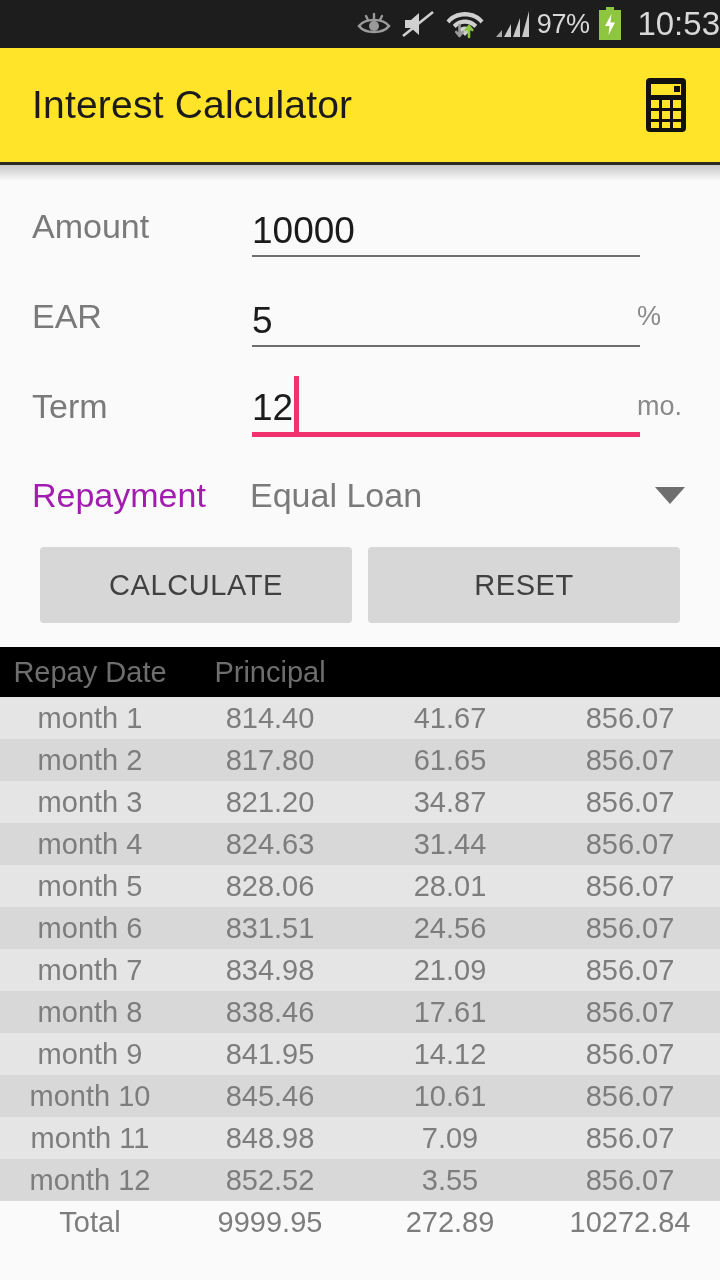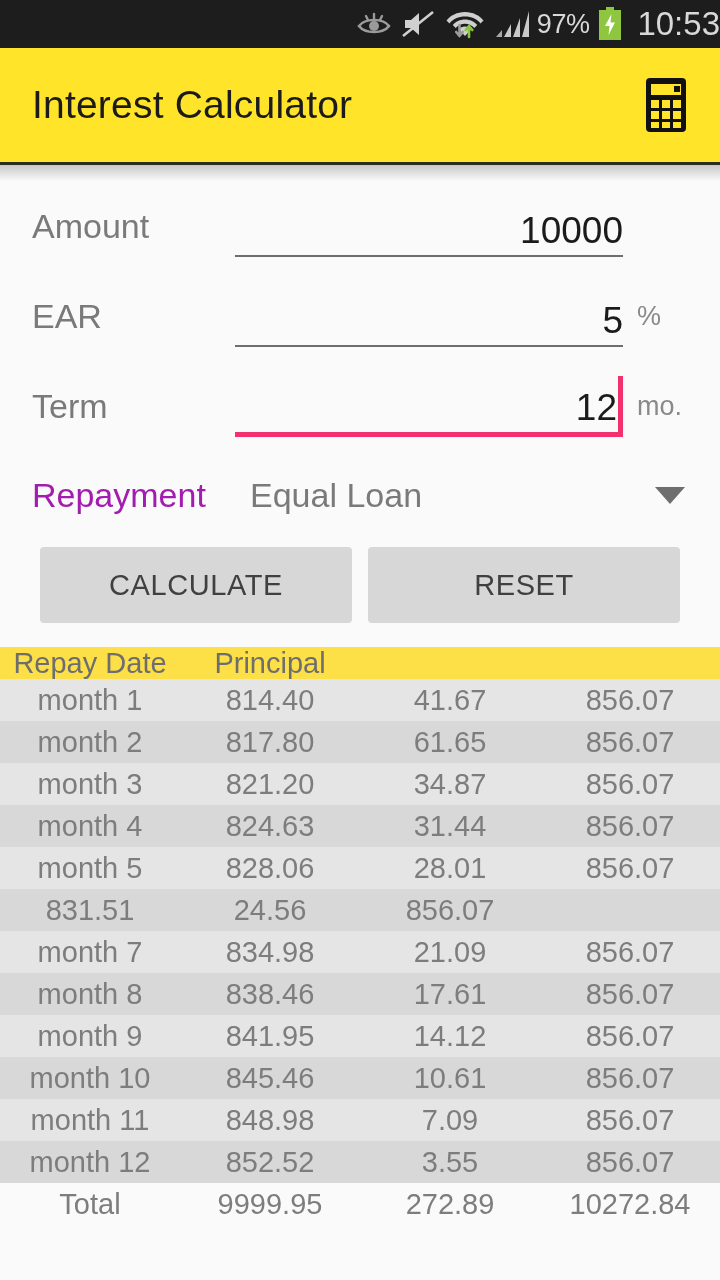--- a/index.html
+++ b/index.html
@@ -84,26 +84,26 @@
     align-items: center;
   }
   .field-label {
     position: absolute;
     left: 32px;
     font-size: 34px;
     color: #7a7a7a;
   }
   .field-input-wrap {
     position: absolute;
-    left: 235px;
+    left: 252px;
     width: 388px;
     height: 62px;
     display: flex;
     align-items: flex-end;
-    justify-content: flex-end;
+    justify-content: flex-start;
     border-bottom: 2px solid #6e6e6e;
     padding-bottom: 4px;
   }
   .field-input-wrap.focused {
     border-bottom: 5px solid #f2316f;
   }
   .field-value {
     font-size: 37px;
     color: #1b1b1b;
     line-height: 1;
@@ -174,21 +174,21 @@
   
   .table {
     margin-top: 24px;
     width: 720px;
   }
   .t-row {
     display: flex;
     height: 42px;
     align-items: center;
   }
-  .t-row.header { background: #fde047; height: 32px; }
+  .t-row.header { background: #000000; height: 50px; }
   .t-row.odd   { background: #e5e5e5; }
   .t-row.even  { background: #d8d8d8; }
   .t-row.total { background: #fafafa; }
   .t-cell {
     width: 180px;
     text-align: center;
     font-size: 29px;
     color: #7d7d7d;
     line-height: 1;
   }
@@ -338,20 +338,21 @@
         <div class="t-cell">31.44</div>
         <div class="t-cell">856.07</div>
       </div>
       <div class="t-row odd">
         <div class="t-cell">month 5</div>
         <div class="t-cell">828.06</div>
         <div class="t-cell">28.01</div>
         <div class="t-cell">856.07</div>
       </div>
       <div class="t-row even">
+        <div class="t-cell">month 6</div>
         <div class="t-cell">831.51</div>
         <div class="t-cell">24.56</div>
         <div class="t-cell">856.07</div>
       </div>
       <div class="t-row odd">
         <div class="t-cell">month 7</div>
         <div class="t-cell">834.98</div>
         <div class="t-cell">21.09</div>
         <div class="t-cell">856.07</div>
       </div>

